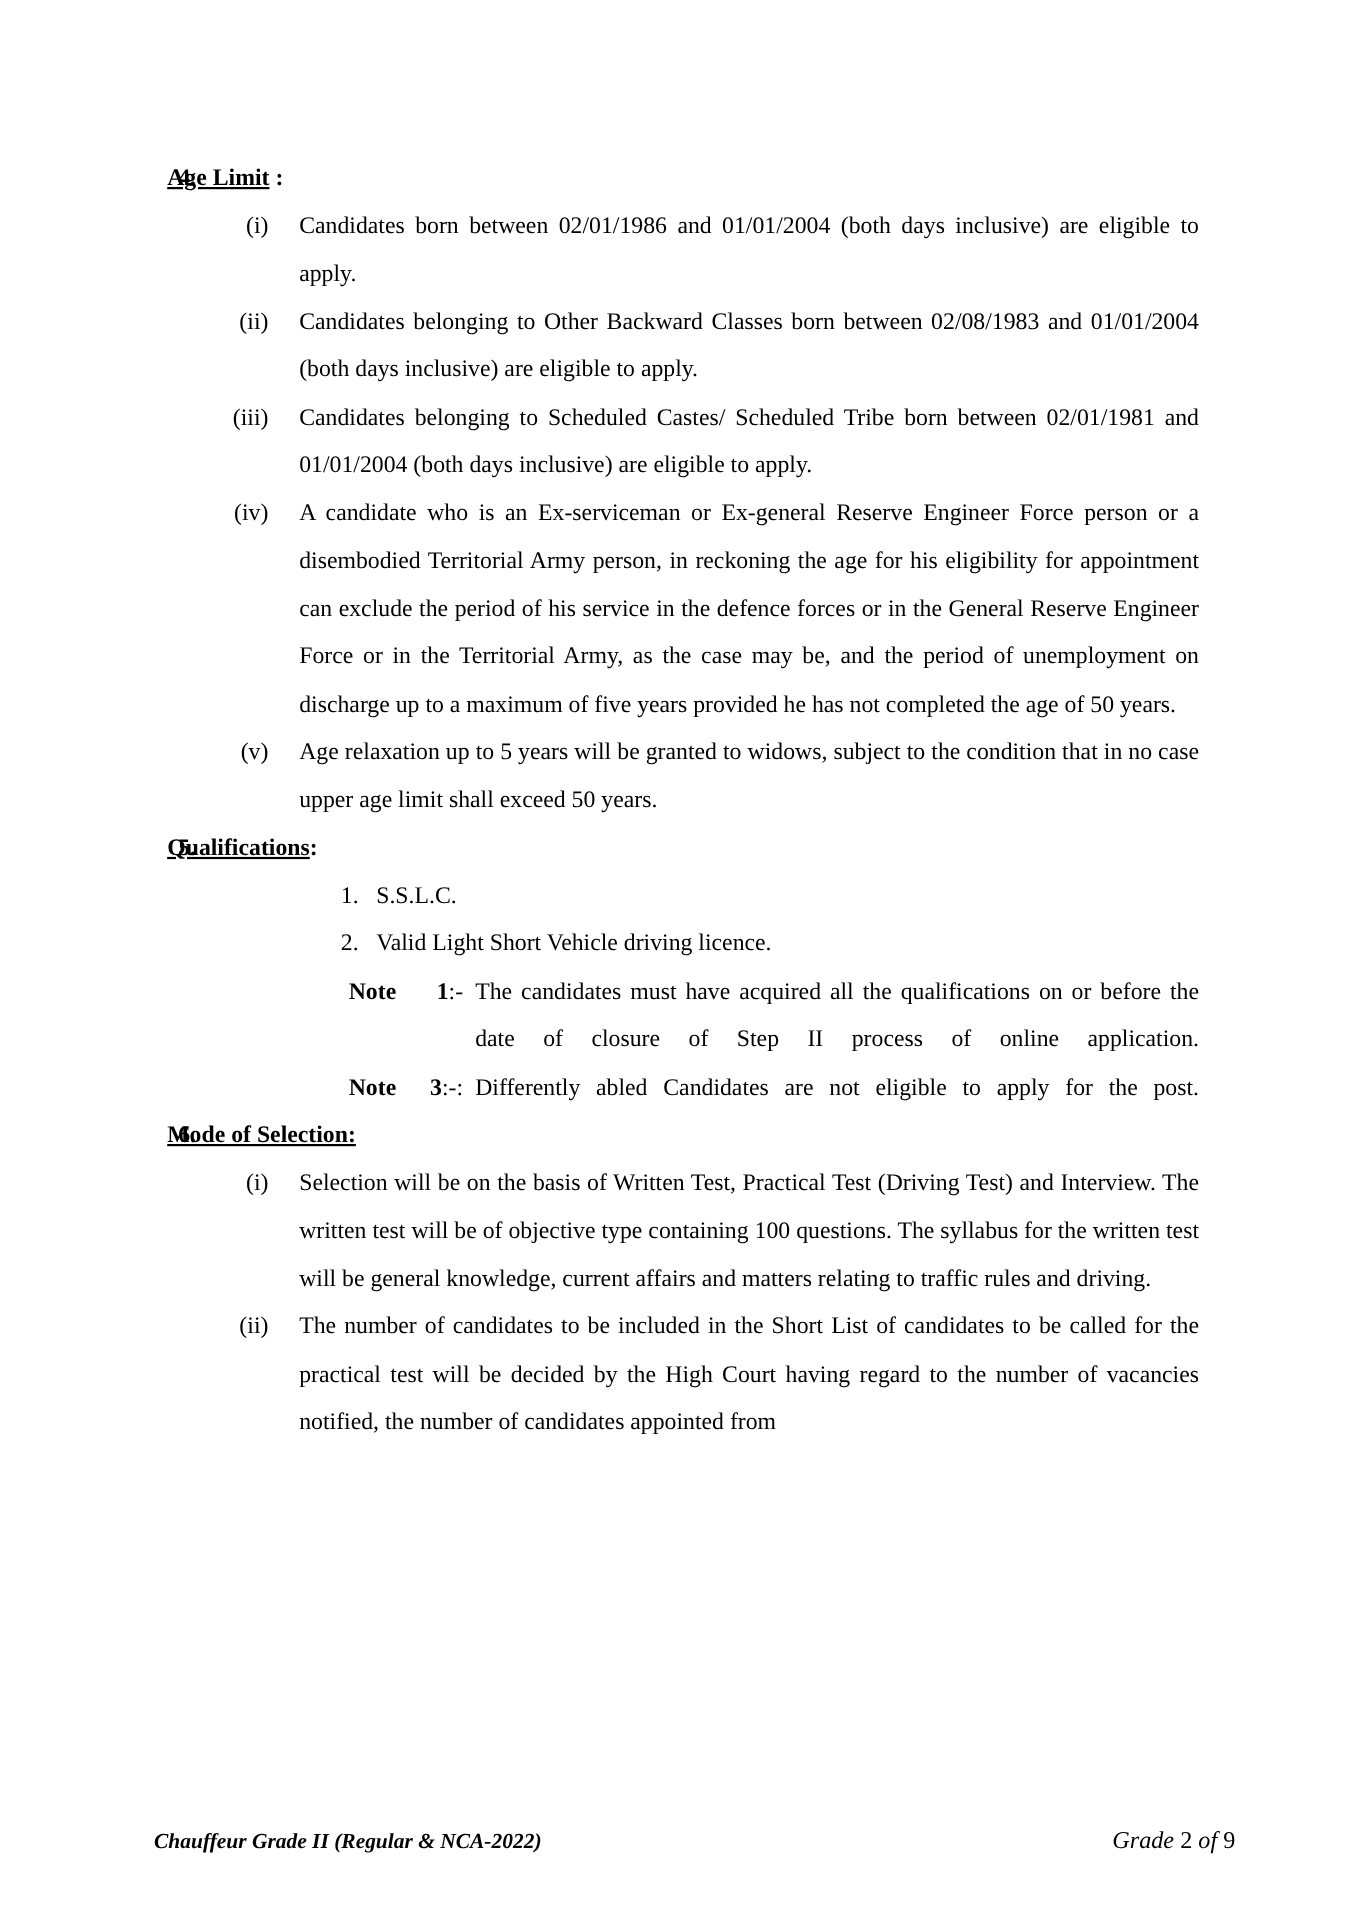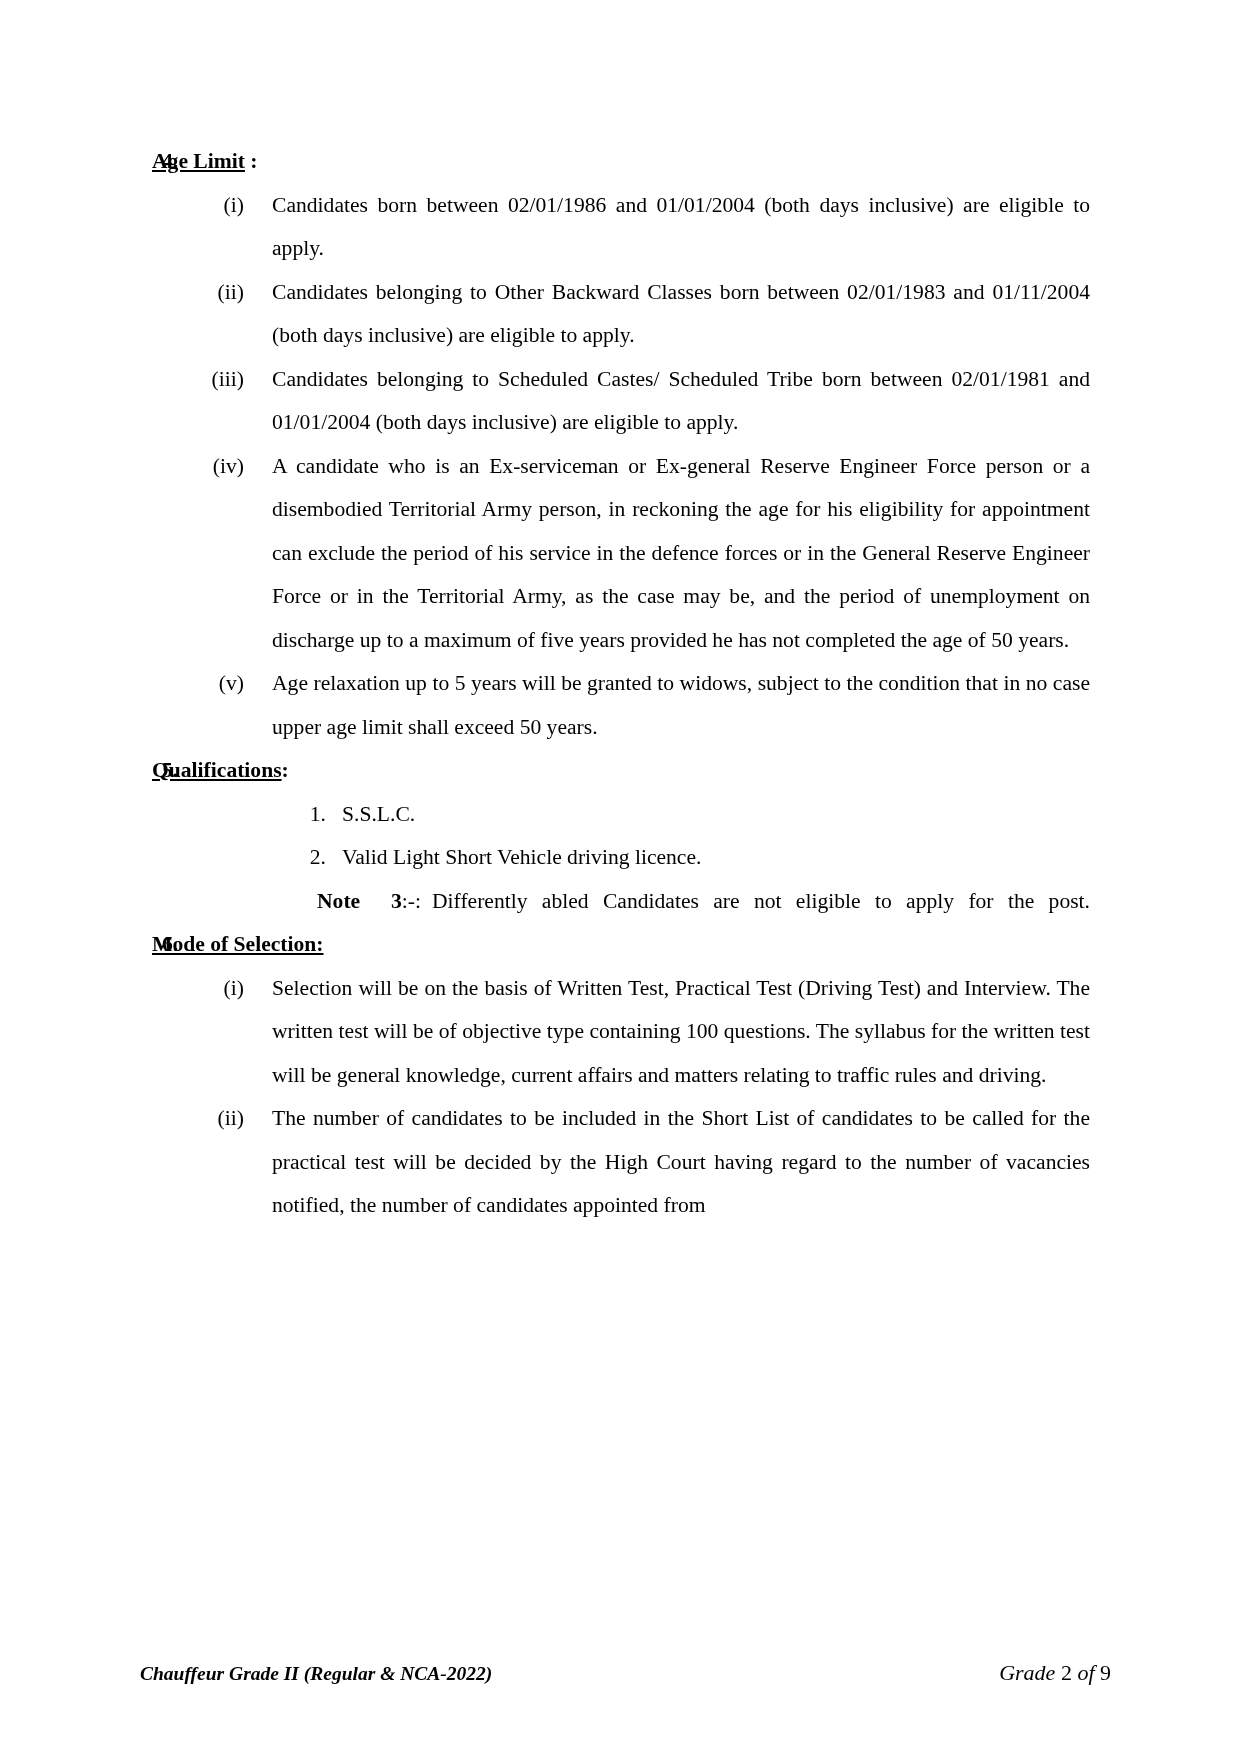--- a/index.html
+++ b/index.html
@@ -105,21 +105,21 @@
     text-align: right;
     white-space: nowrap;
   }
   .note .nlabel b { font-weight: bold; }
   .note.just-all { text-align-last: justify; }
 
   
   .footer {
     position: absolute;
     left: 140px;
-    right: 130px;
+    right: 118px;
     top: 1660px;
     display: flex;
     justify-content: space-between;
     align-items: baseline;
     font-size: 19.5px;
   }
   .footer-left {
     font-weight: bold;
     font-style: italic;
   }
@@ -141,21 +141,21 @@
       <span class="sec-title"><span class="u">Age Limit</span><span> :</span></span>
     </div>
 
     <div class="para just-norm">
       <span class="marker">(i)</span>
       <span class="ptext">Candidates born between 02/01/1986 and 01/01/2004 (both days inclusive) are eligible to apply.</span>
     </div>
 
     <div class="para just-norm">
       <span class="marker">(ii)</span>
-      <span class="ptext">Candidates belonging to Other Backward Classes born between 02/01/1983 and 01/11/2004 (both days inclusive) are eligible to apply.</span>
+      <span class="ptext">Candidates belonging to Other Backward Classes born between 02/08/1983 and 01/01/2004 (both days inclusive) are eligible to apply.</span>
     </div>
 
     <div class="para just-norm">
       <span class="marker">(iii)</span>
       <span class="ptext">Candidates belonging to Scheduled Castes/ Scheduled Tribe born between 02/01/1981 and 01/01/2004 (both days inclusive) are eligible to apply.</span>
     </div>
 
     <div class="para just-norm">
       <span class="marker">(iv)</span>
       <span class="ptext">A candidate who is an Ex-serviceman or Ex-general Reserve Engineer Force person or a disembodied Territorial Army person, in reckoning the age for his eligibility for appointment can exclude the period of his service in the defence forces or in the General Reserve Engineer Force or in the Territorial Army, as the case may be, and the period of unemployment on discharge up to a maximum of five years provided he has not completed the age of 50 years.</span>
@@ -174,20 +174,24 @@
     <div class="qual-item">
       <span class="qnum">1.</span>
       <span>S.S.L.C.</span>
     </div>
 
     <div class="qual-item">
       <span class="qnum">2.</span>
       <span>Valid Light Short Vehicle driving licence.</span>
     </div>
 
+    <div class="note just-all">
+      <span class="nlabel"><b>Note 1</b><span>:-</span></span>
+      <span>The candidates must have acquired all the qualifications on or before the date of closure of Step II process of online application.</span>
+    </div>
 
 
     <div class="note just-all">
       <span class="nlabel"><b>Note 3</b><span>:-:</span></span>
       <span>Differently abled Candidates are not eligible to apply for the post.</span>
     </div>
 
     <div class="sec-head">
       <span class="sec-num">6.</span>
       <span class="sec-title"><span class="u">Mode of Selection:</span><span></span></span>

